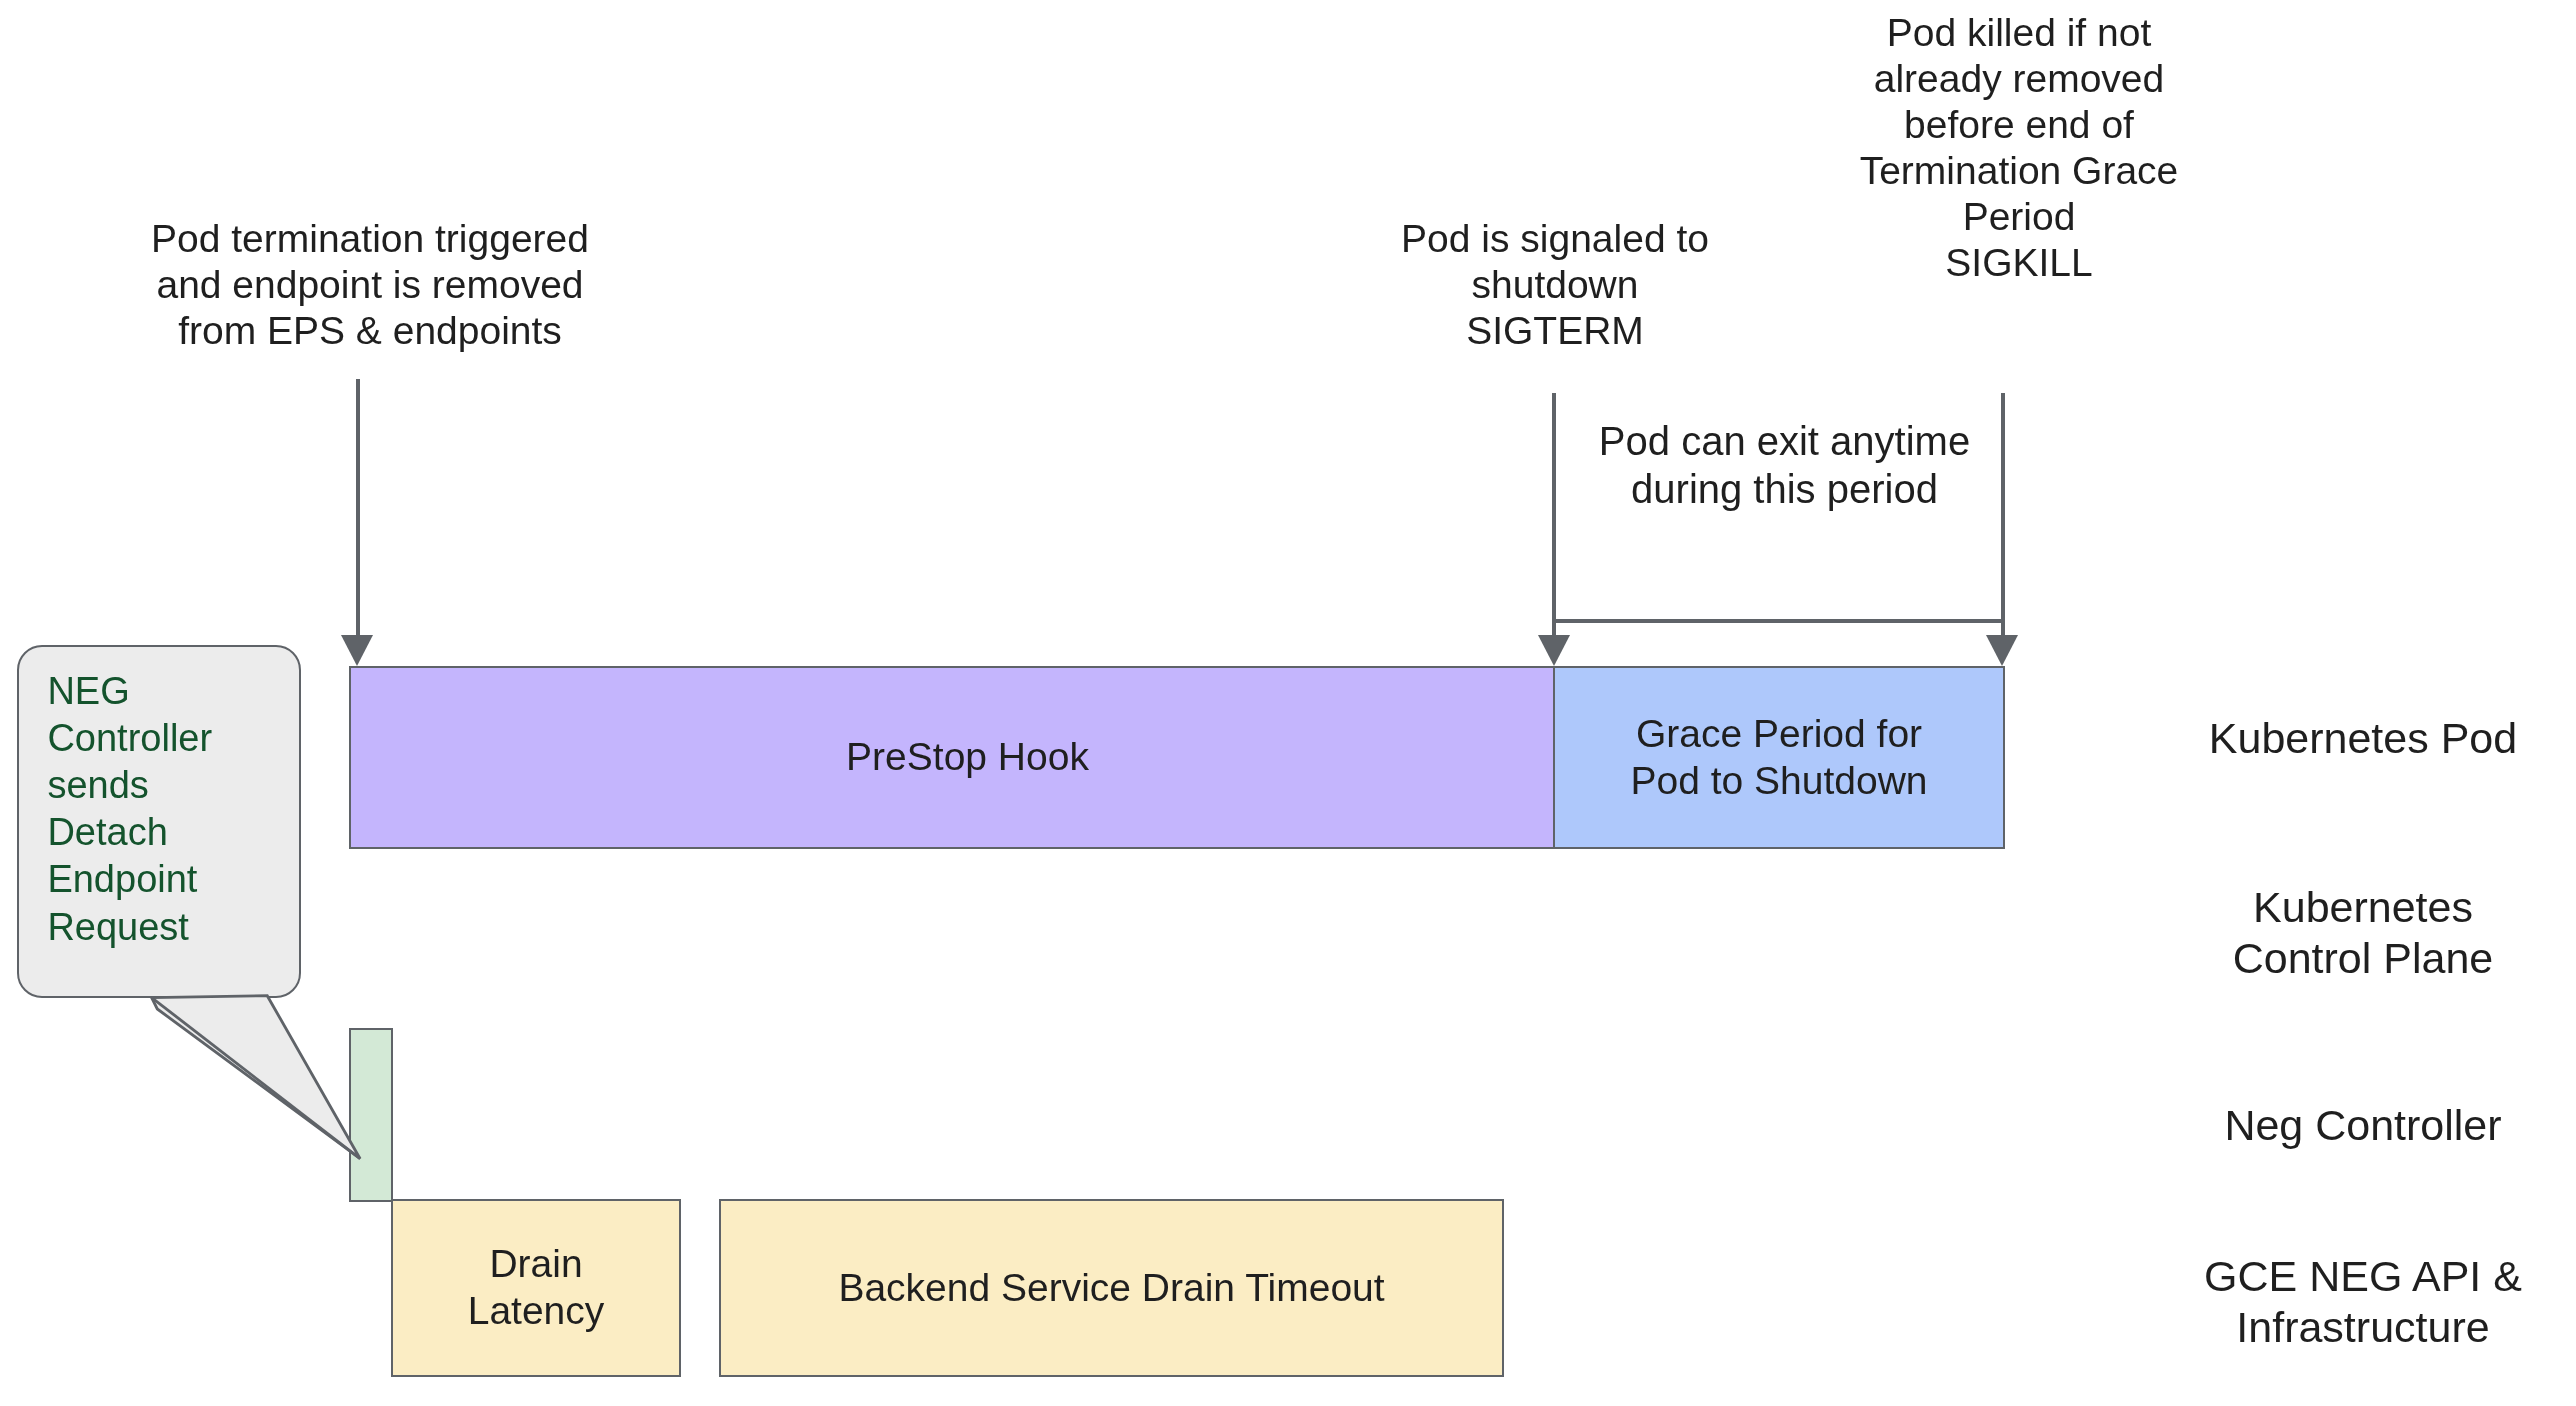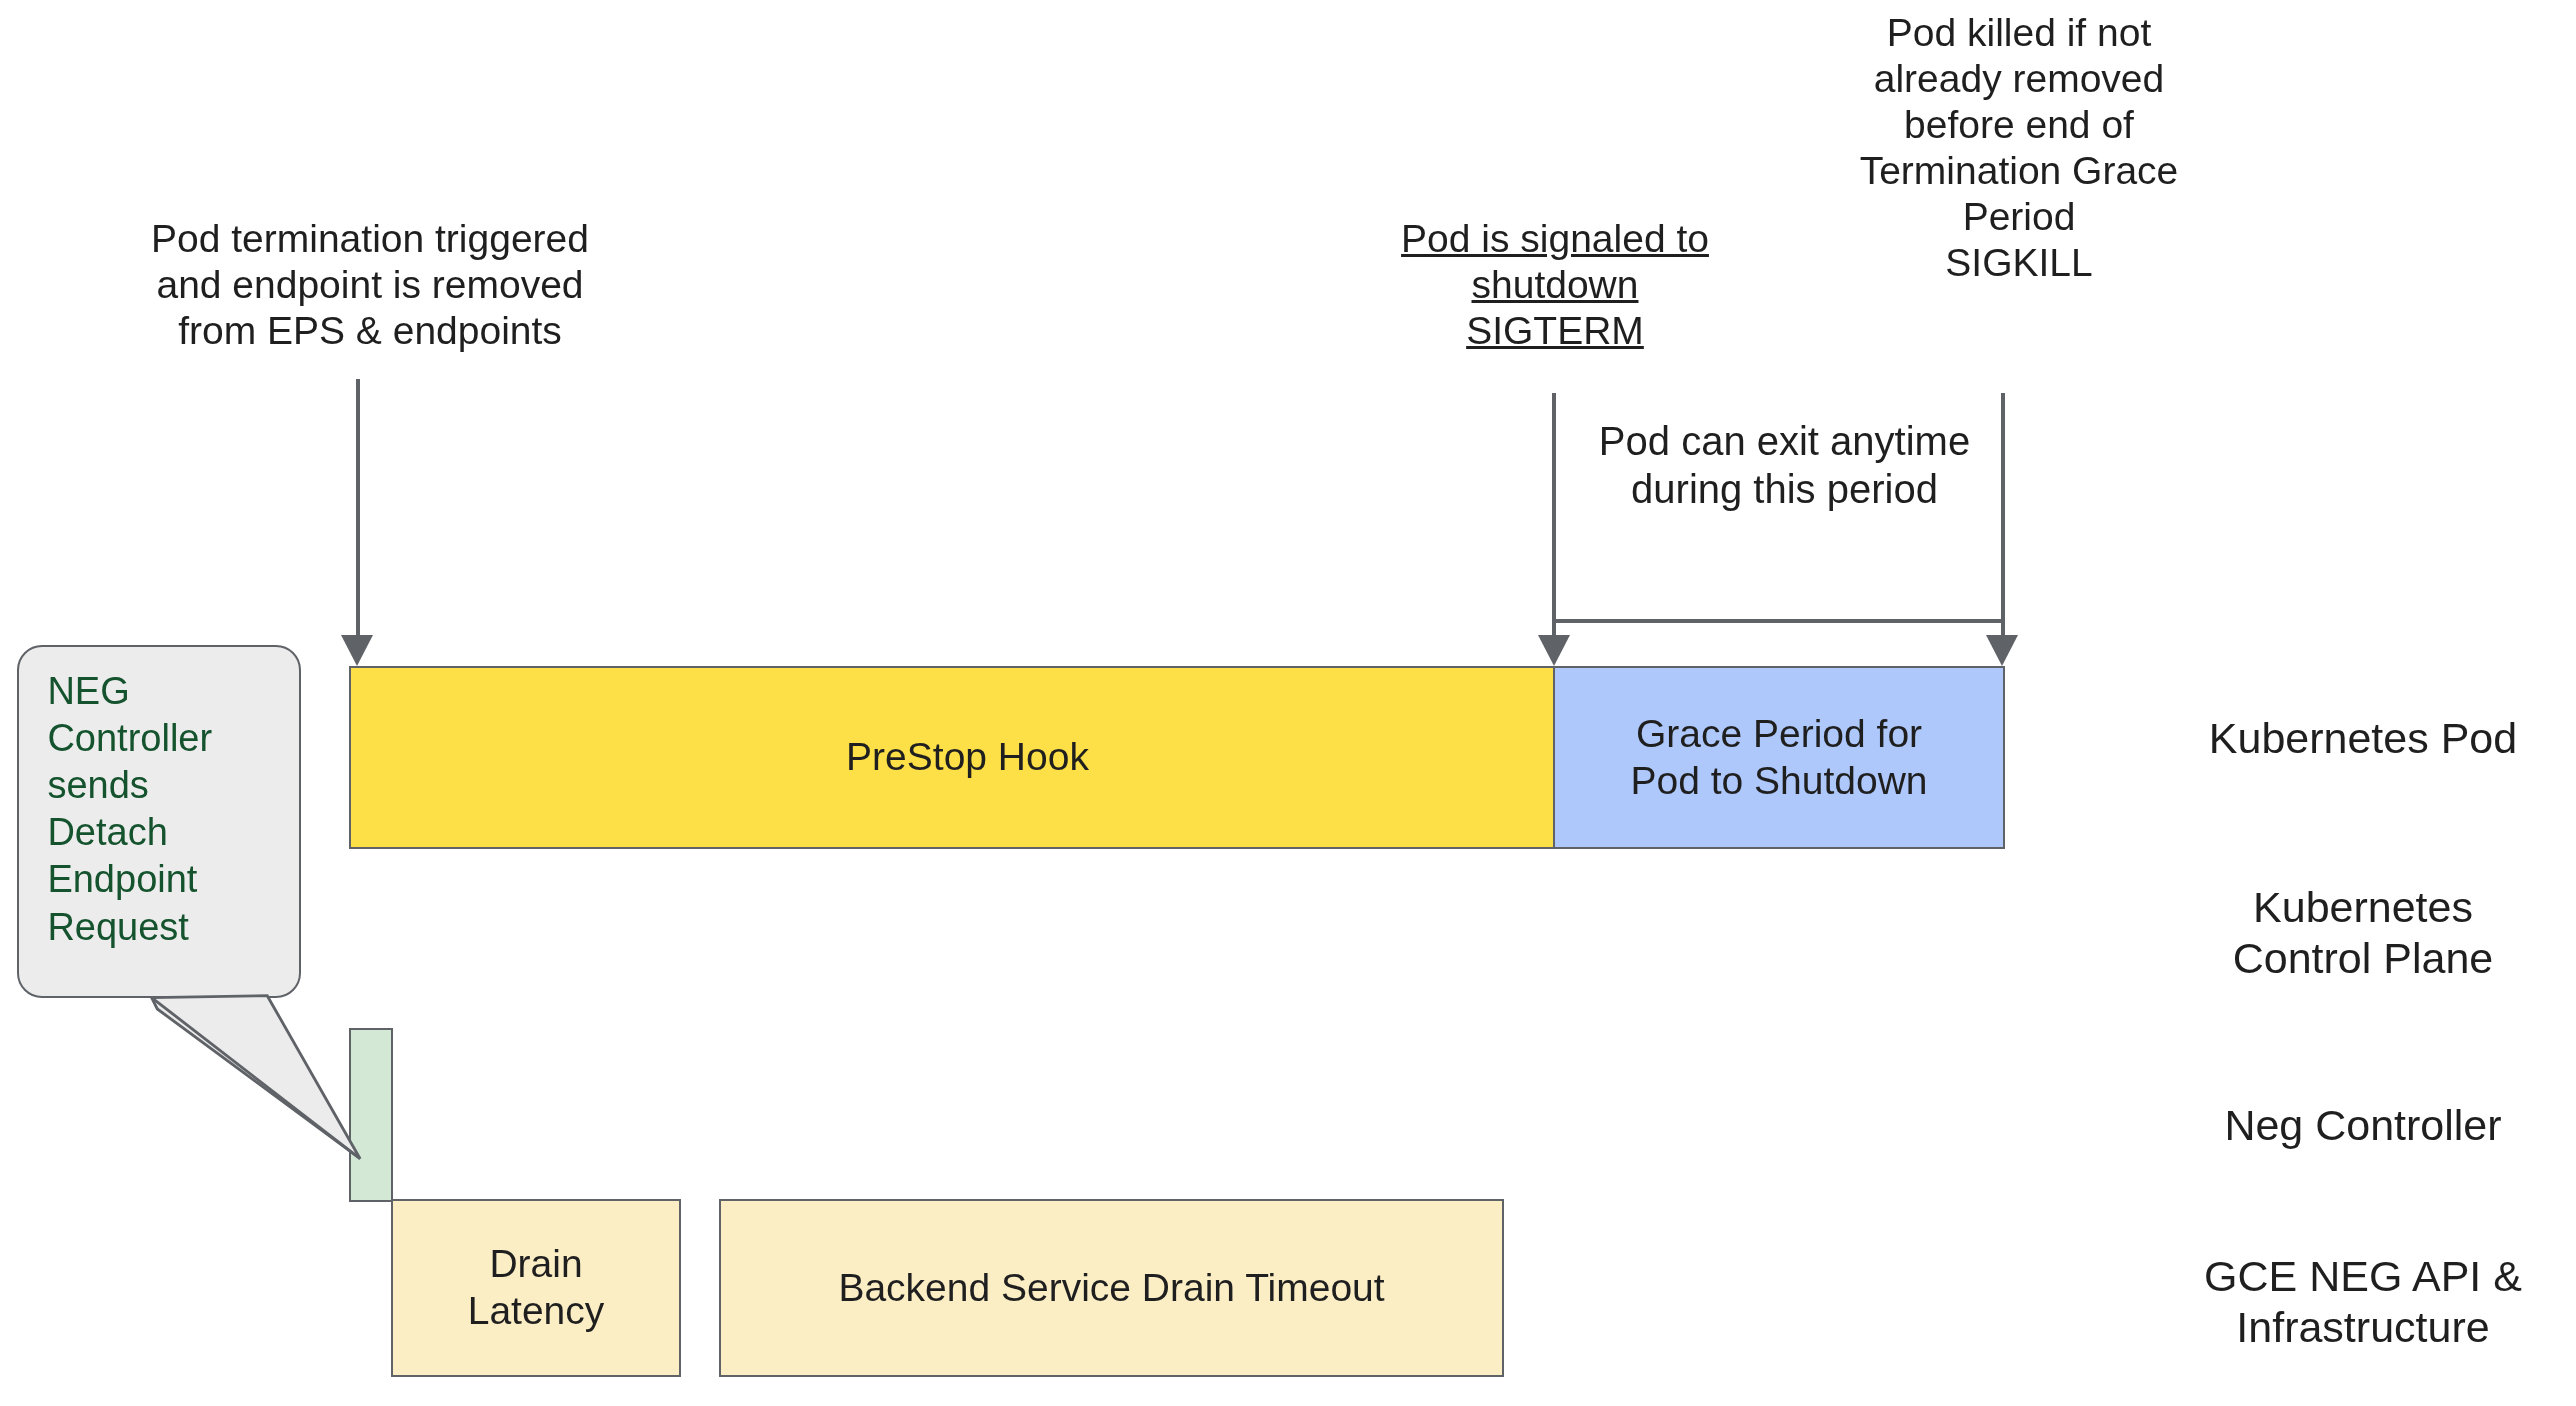--- a/index.html
+++ b/index.html
@@ -97,21 +97,21 @@
 </style>
 </head>
 <body>
 
 <div id="canvas">
 
   <div class="annot" style="left:38px; top:216px; width:664px;">Pod termination triggered
 and endpoint is removed
 from EPS &amp; endpoints</div>
 
-  <div class="annot" style="left:1261px; top:216px; width:588px;text-decoration:underline;">Pod is signaled to
+  <div class="annot" style="left:1261px; top:216px; width:588px;">Pod is signaled to
 shutdown
 SIGTERM</div>
 
   <div class="annot" style="left:1782px; top:9.5px; width:474px;">Pod killed if not
 already removed
 before end of
 Termination Grace
 Period
 SIGKILL</div>
 
@@ -122,21 +122,21 @@
   <div class="arrowhead" style="left:341px; top:635px;"></div>
 
   <div class="vline" style="left:1552px; top:393px; height:244px;"></div>
   <div class="arrowhead" style="left:1538px; top:635px;"></div>
 
   <div class="vline" style="left:2001px; top:393px; height:244px;"></div>
   <div class="arrowhead" style="left:1986px; top:635px;"></div>
 
   <div class="hline" style="left:1556px; top:619px; width:447px;"></div>
 
-  <div class="bar" style="left:349px; top:666px; width:1206px; height:183px; background:#fde047;padding-left:31px;">PreStop Hook</div>
+  <div class="bar" style="left:349px; top:666px; width:1206px; height:183px; background:#c4b5fd;padding-left:31px;">PreStop Hook</div>
 
   <div class="bar" style="left:1553px; top:666px; width:452px; height:183px; background:#aec8fb;">Grace Period for
 Pod to Shutdown</div>
 
 
   <div class="bar" style="left:349px; top:1028px; width:44px; height:174px; background:#d3e9d6;"></div>
 
   <div class="bar" style="left:391px; top:1199px; width:290px; height:178px; background:#fbedc4;">Drain
 Latency</div>
 

